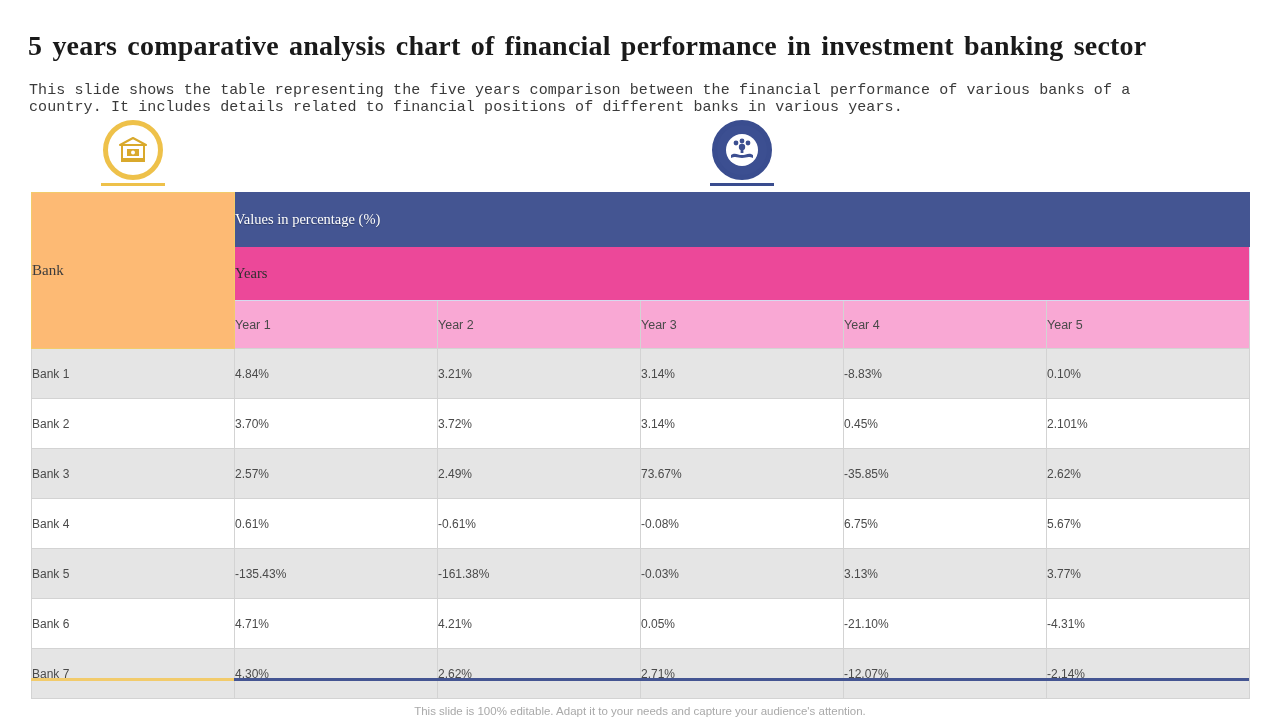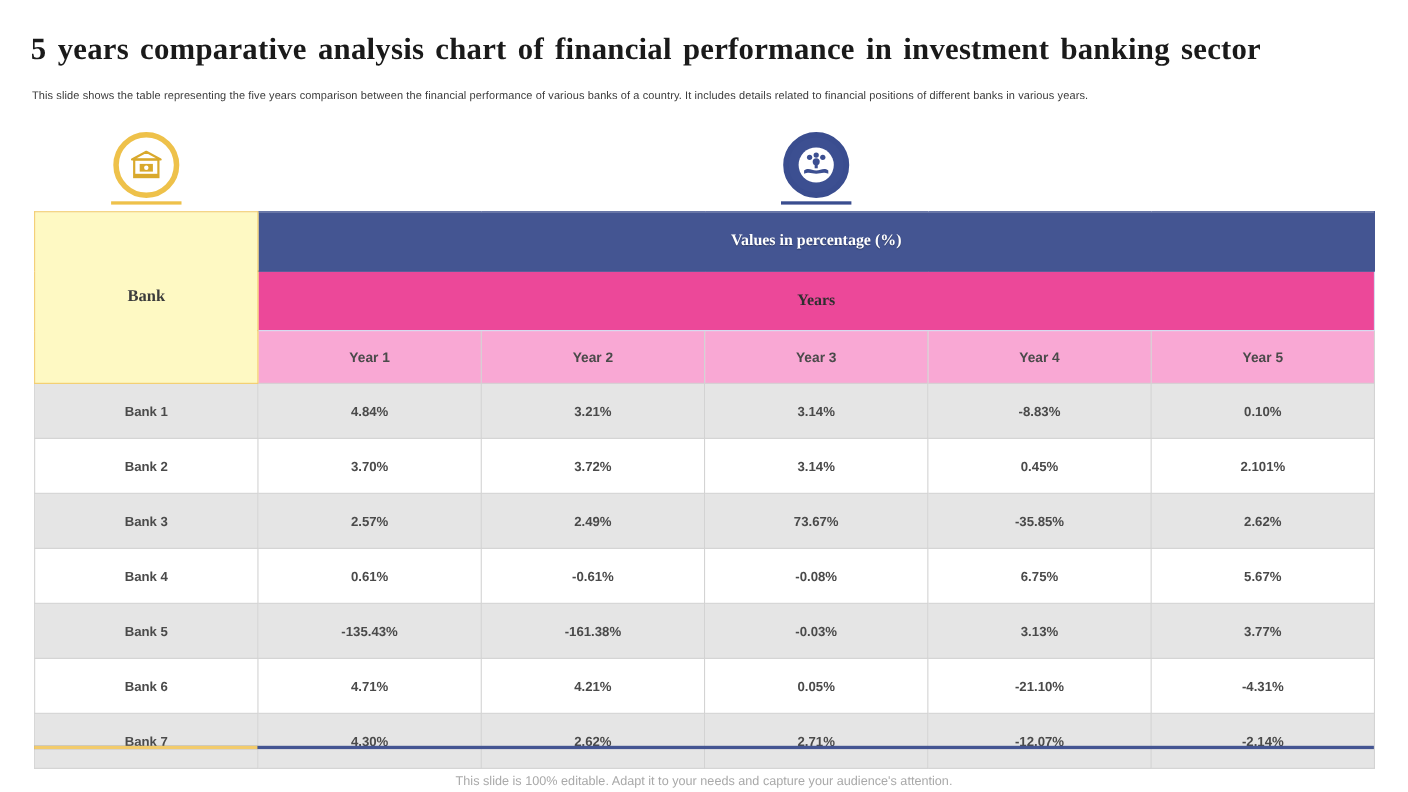--- a/index.html
+++ b/index.html
@@ -33,22 +33,22 @@
     color: #1a1a1a;
     letter-spacing: 0.2px;
     word-spacing: 3px;
   }
 
   .subtitle {
     position: absolute;
     left: 29px;
     top: 82px;
     width: 1180px;
-    font-family: Liberation Sans, sans-serif;
-    font-size: 10px;
+    font-family: Liberation Mono, monospace;
+    font-size: 15px;
     color: #3a3a3a;
     letter-spacing: 0.1px;
   }
 
   
   .icon-wrap {
     position: absolute;
     width: 70px;
     height: 66px;
   }
@@ -97,27 +97,26 @@
     width: 1218px;
   }
   table.grid {
     border-collapse: collapse;
     width: 1218px;
     table-layout: fixed;
   }
   table.grid td, table.grid th {
     border: 1px solid #d3d3d3;
     padding: 0;
-    text-align: center;
     vertical-align: middle;
-    font-weight: bold;
+    font-weight: normal;
   }
 
   .bank-head {
-    background: #fef9c3;
+    background: #fdba74;
     color: #3c3c3c;
     font-family: "Liberation Serif", serif;
     font-weight: bold;
     font-size: 15px;
     border: 1px solid #f2cb6b !important;
     width: 203px;
   }
   .values-head {
     background: #445592;
     color: #ffffff;

